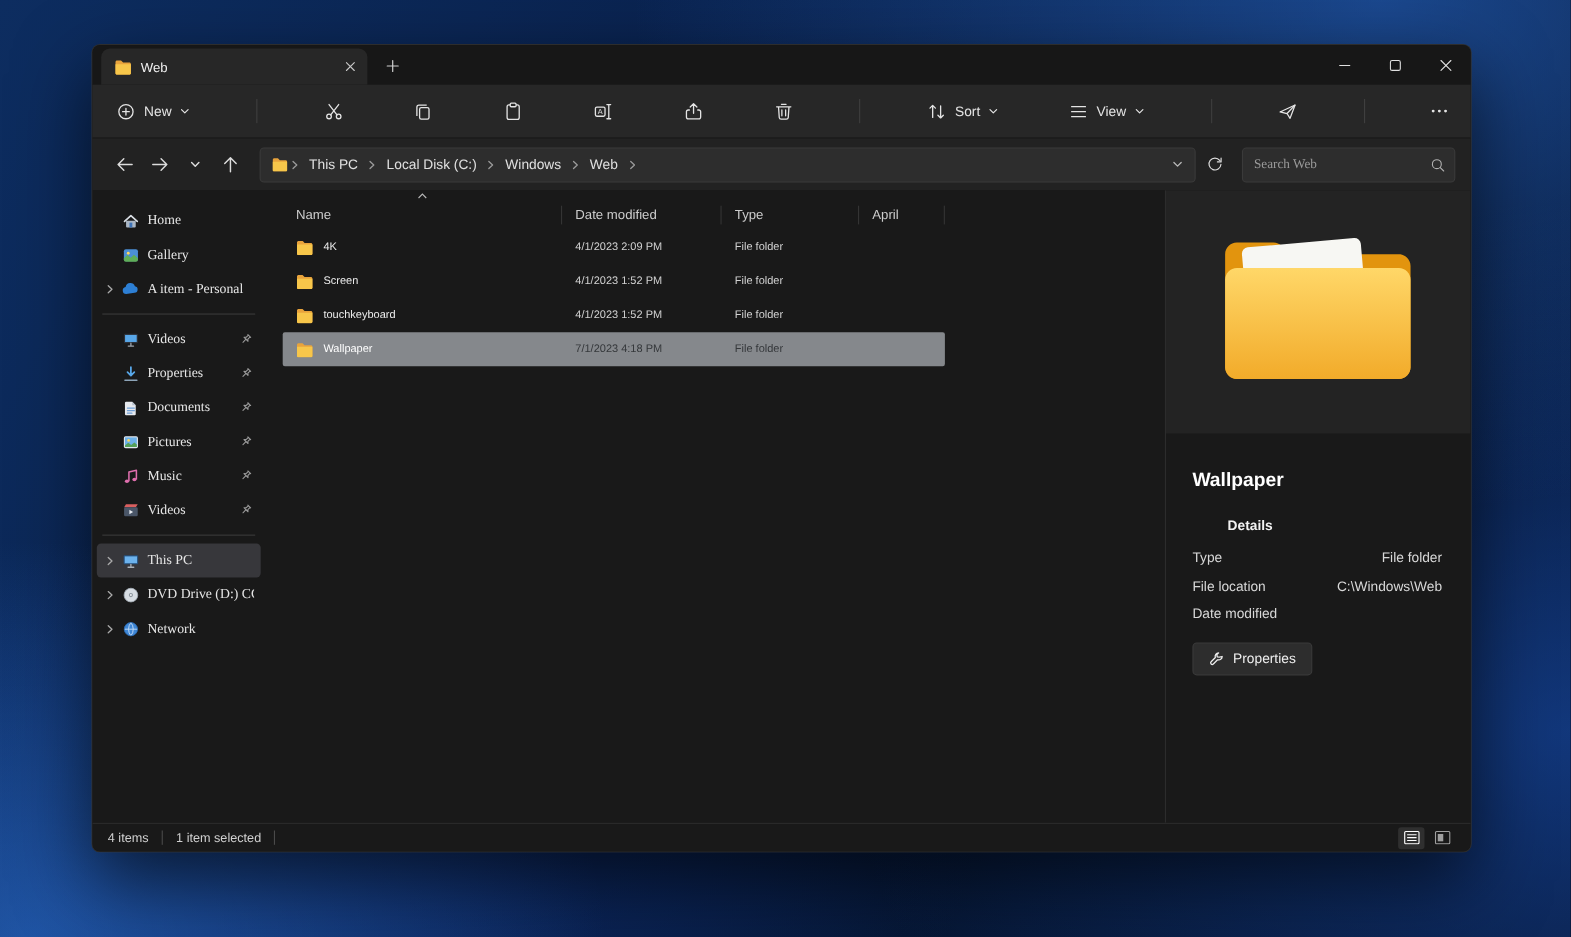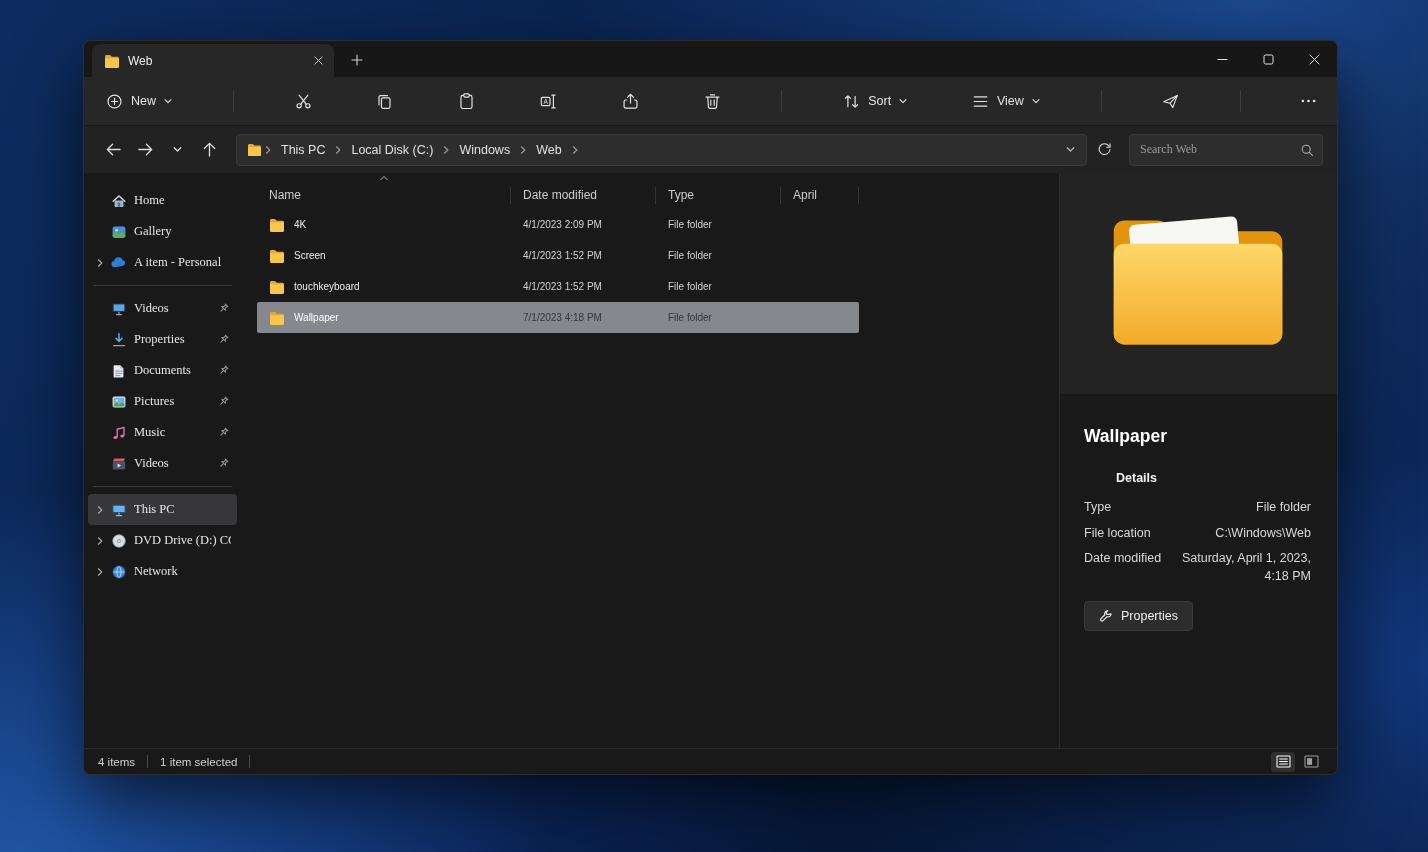--- a/index.html
+++ b/index.html
@@ -653,21 +653,20 @@
         <div class="dp-field first">
           <span class="dp-label">Type</span>
           <span class="dp-value">File folder</span>
         </div>
         <div class="dp-field">
           <span class="dp-label">File location</span>
           <span class="dp-value">C:\Windows\Web</span>
         </div>
         <div class="dp-field">
           <span class="dp-label">Date modified</span>
-          <span class="dp-value">Saturday, April 1, 2023, 4:18 PM</span>
         </div>
         <button class="props-btn">
           <span class="ic">
                 <svg width="14" height="14" viewBox="0 0 16 16">
                   <g fill="none" stroke="currentColor" stroke-width="1.3" stroke-linecap="round" stroke-linejoin="round">
                     <path d="M13.8 5.5a3.6 3.6 0 0 1-4.8 3.4L4.6 13.3a1.6 1.6 0 0 1-2.3-2.3l4.4-4.4a3.6 3.6 0 0 1 3.4-4.8L8.3 3.6l.3 2.3 2.3.3z"></path>
                   </g>
                 </svg>
               </span>
           <span>Properties</span>

